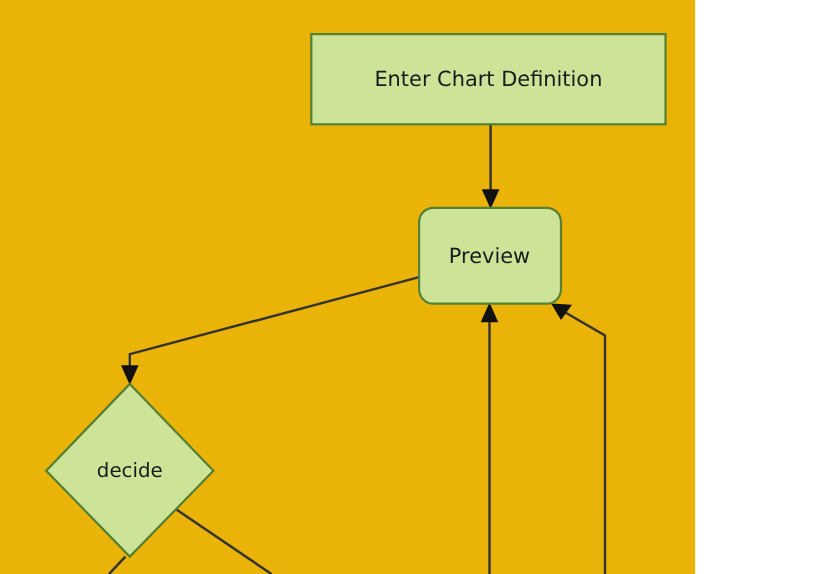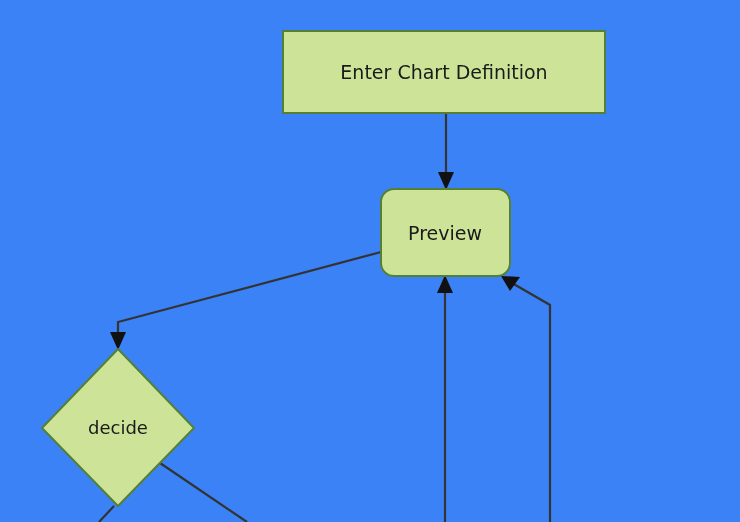--- a/index.html
+++ b/index.html
@@ -9,23 +9,23 @@
     background: #ffffff;
   }
   body {
     width: 740px;
     height: 522px;
     overflow: hidden;
     font-family: "DejaVu Sans", "Liberation Sans", sans-serif;
   }
   #diagram-canvas {
     position: relative;
-    width: 740px;
+    width: 632px;
     height: 522px;
-    background: #3b82f6;
+    background: #eab308;
   }
   #flow-svg {
     position: absolute;
     top: 0;
     left: 0;
     width: 740px;
     height: 522px;
     display: block;
   }
   .node-label {

